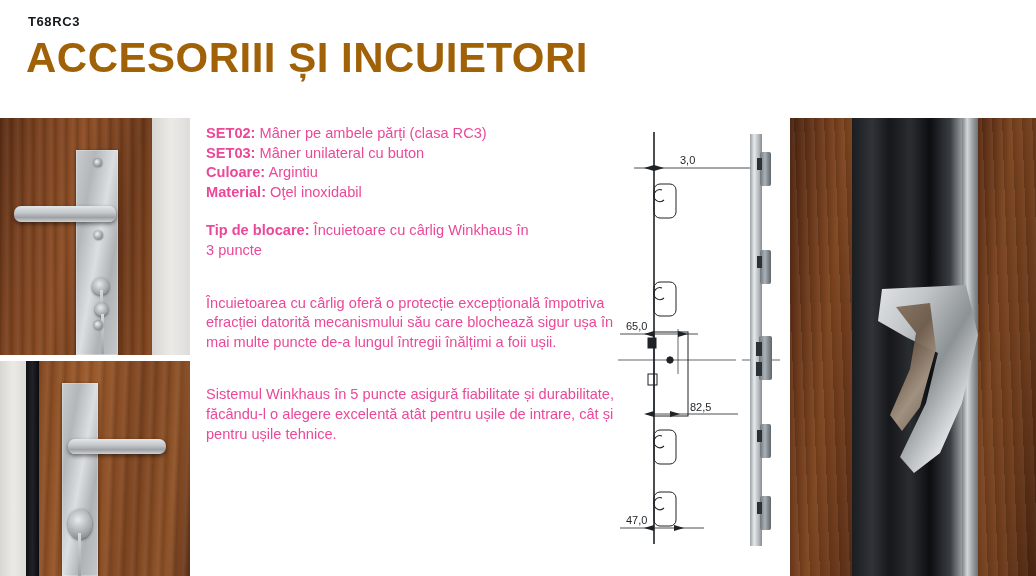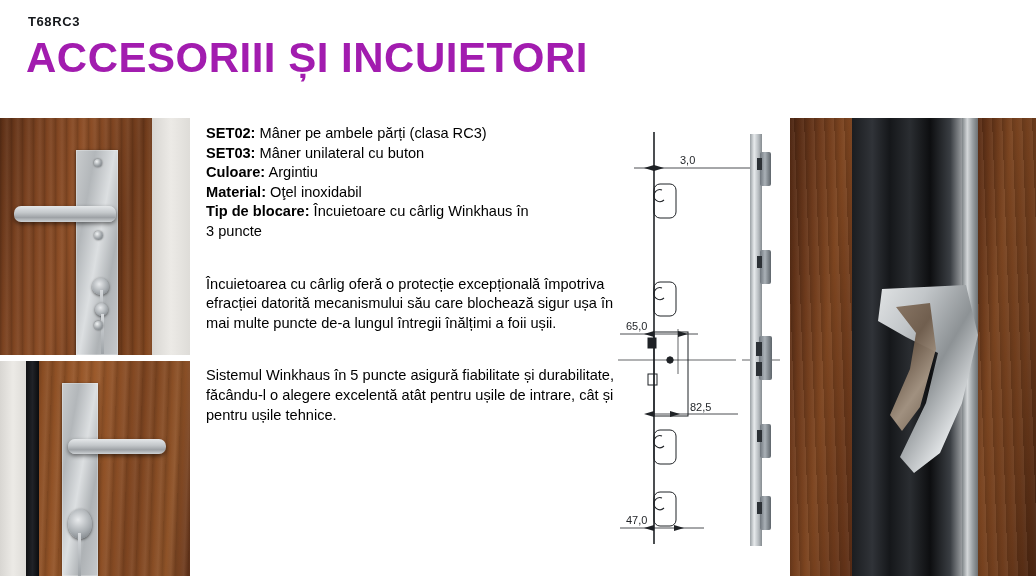--- a/index.html
+++ b/index.html
@@ -10,21 +10,21 @@
 
   
   .header { position:absolute; left:0; top:0; width:839px; height:110px; background:#ffffff; }
   .header-code {
     position:absolute; left:28px; top:14px;
     font-size:13px; font-weight:bold; letter-spacing:0.6px; color:#15181c;
   }
   .header-title {
     position:absolute; left:26px; top:34px;
     font-size:42px; font-weight:bold; letter-spacing:0.5px;
-    color:#a21caf; white-space:nowrap;
+    color:#a16207; white-space:nowrap;
   }
 
   
   .photo-col-left { position:absolute; left:0; top:118px; width:190px; height:458px; }
   .photo { position:relative; overflow:hidden; }
 
   .photo-top { position:absolute; left:0; top:0; width:190px; height:237px; }
   .photo-bottom { position:absolute; left:0; top:243px; width:190px; height:215px; }
 
   
@@ -73,25 +73,25 @@
     box-shadow:0 1px 3px rgba(0,0,0,0.6);
   }
   .key-shaft {
     position:absolute; width:3px;
     background:linear-gradient(180deg,#d7dadd,#9ea3a7);
   }
 
   
   .text-col {
     position:absolute; left:206px; top:124px; width:412px; height:452px;
-    font-size:14.6px; line-height:19.6px; color:#000000;
+    font-size:14.6px; line-height:19.6px; color:#ec4899;
   }
   .spec-line { white-space:nowrap; }
   .spec-line b { font-weight:bold; }
-  .spec-block-2 { }
+  .spec-block-2 { margin-top:19px; }
   .para { margin-top:33px; }
 
   
   .drawing { position:absolute; left:618px; top:124px; width:172px; height:452px;text-align:center; }
   .drawing svg { display:block; }
 
   
   .photo-col-right { position:absolute; left:790px; top:118px; width:246px; height:458px; overflow:hidden; }
   .rframe-left {
     position:absolute; left:0; top:0; width:62px; height:100%;

